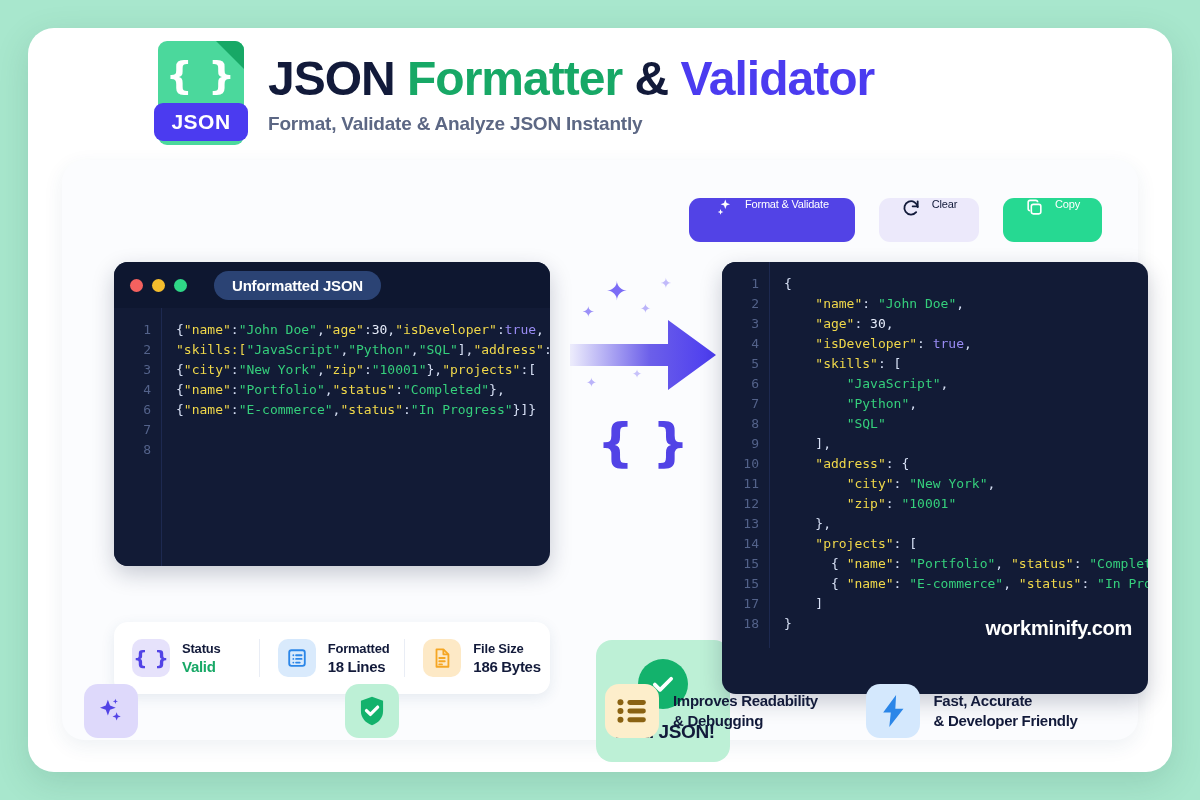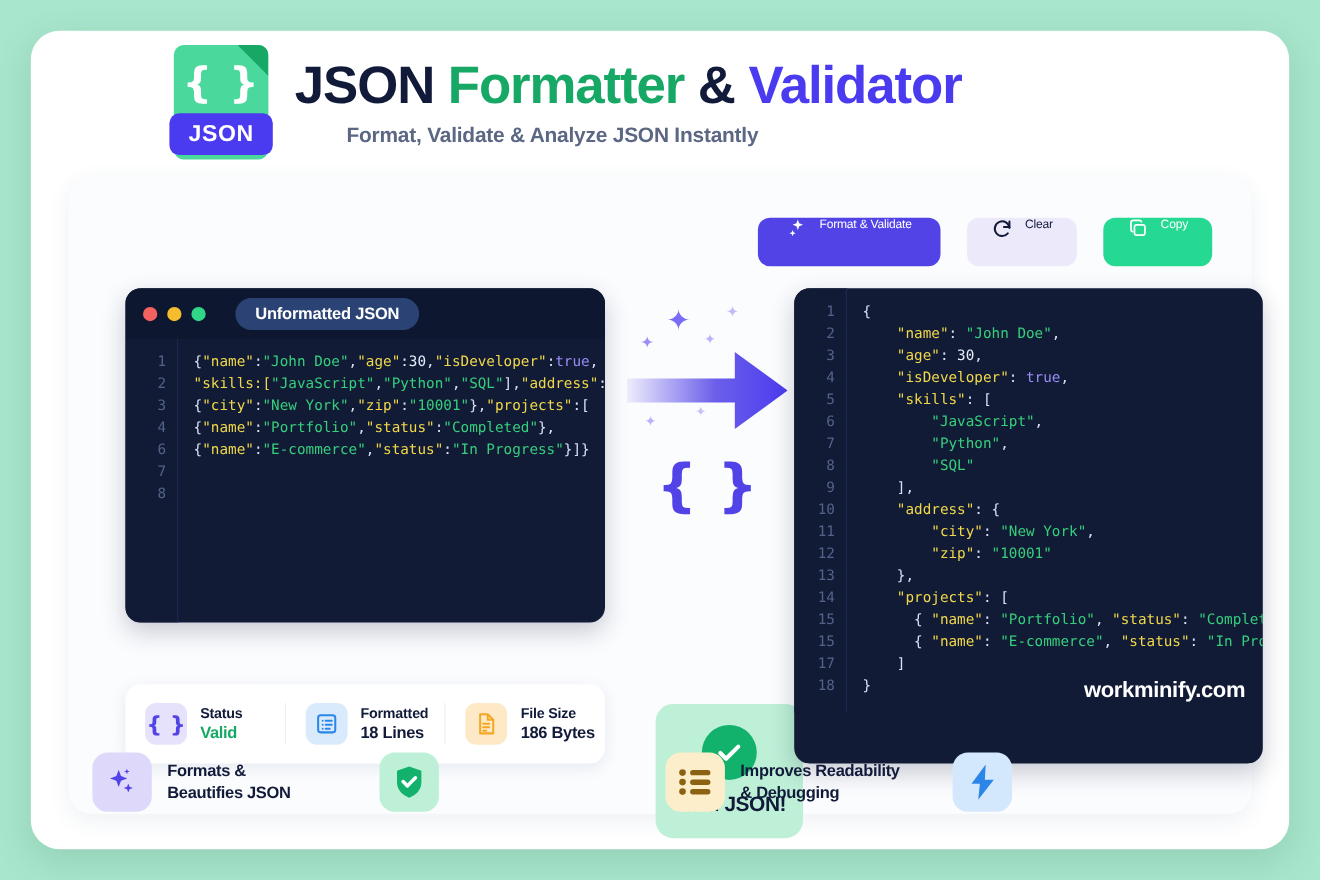--- a/index.html
+++ b/index.html
@@ -54,21 +54,21 @@
   }
   .titles { padding-top: 4px; }
   h1 {
     font-size: 48px; line-height: 1.02; font-weight: bold;
     letter-spacing: -1px; color: #121a3a; white-space: nowrap;
   }
   h1 .g { color: #17a866; }
   h1 .b { color: #4b3bf0; }
   .subtitle {
     margin-top: 10px; font-size: 19px; font-weight: bold;
-    color: #5c6784; letter-spacing: -.2px; margin-left: 47px;
+    color: #5c6784; letter-spacing: -.2px;
   }
 
   
   .inner-card {
     position: absolute; left: 34px; top: 132px;
     width: 1076px; height: 580px;
     background: #fbfcfe;
     border-radius: 22px;
     box-shadow: 0 6px 20px rgba(40,80,120,.08);
   }
@@ -398,24 +398,20 @@
 
     <div class="features">
       <div class="feat">
         <div class="feat-icon fi-purple">
           <svg width="30" height="30" viewBox="0 0 24 24">
               <path d="M9.5 3l1.7 4.6L15.8 9.3l-4.6 1.7L9.5 15.6 7.8 11 3.2 9.3 7.8 7.6z" fill="#5243e6"></path>
               <path d="M16.5 13l.9 2.4 2.4.9-2.4.9-.9 2.4-.9-2.4-2.4-.9 2.4-.9z" fill="#5243e6"></path>
               <path d="M15.5 2.2l.55 1.5 1.5.55-1.5.55-.55 1.5-.55-1.5-1.5-.55 1.5-.55z" fill="#5243e6"></path>
             </svg>
         </div>
-        <div class="feat-text">
-          <div>Formats &amp;</div>
-          <div>Beautifies JSON</div>
-        </div>
       </div>
       <div class="feat">
         <div class="feat-icon fi-green">
           <svg width="30" height="32" viewBox="0 0 24 26">
               <path d="M12 1.5l9 3.2v8.2c0 6-4 9.6-9 11.6-5-2-9-5.6-9-11.6V4.7z" fill="#13b26c"></path>
               <path d="M7.5 12.6l3.2 3.2 5.9-6" fill="none" stroke="#fff" stroke-width="2.6" stroke-linecap="round" stroke-linejoin="round"></path>
             </svg>
         </div>
       </div>
       <div class="feat">
@@ -433,17 +429,21 @@
           <div>Improves Readability</div>
           <div>&amp; Debugging</div>
         </div>
       </div>
       <div class="feat">
         <div class="feat-icon fi-blue">
           <svg width="28" height="32" viewBox="0 0 20 26">
               <path d="M12.5 0L2 14.2h6.2L7 26 18.5 11.2h-6.6z" fill="#2b86e8"></path>
             </svg>
         </div>
+        <div class="feat-text">
+          <div>Fast, Accurate</div>
+          <div>&amp; Developer Friendly</div>
+        </div>
       </div>
     </div>
 
   </div>
 </div>
 
 </body></html>

